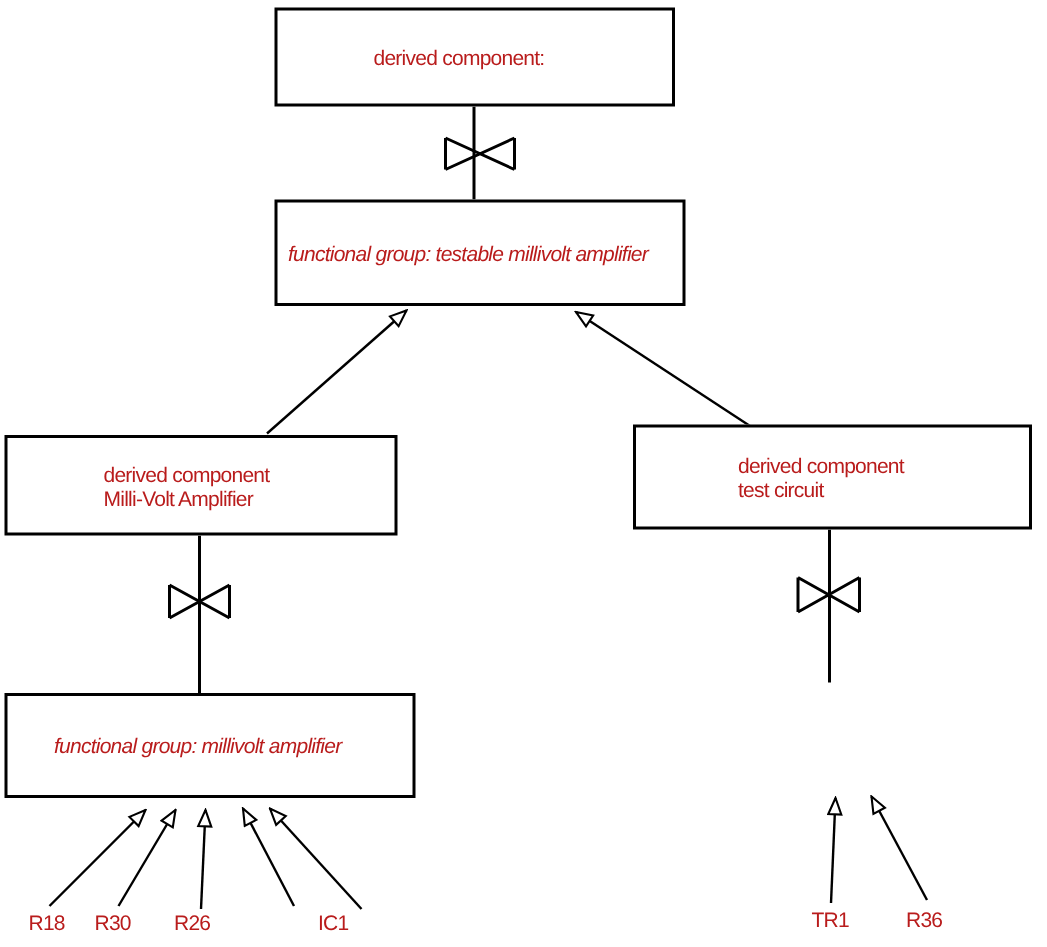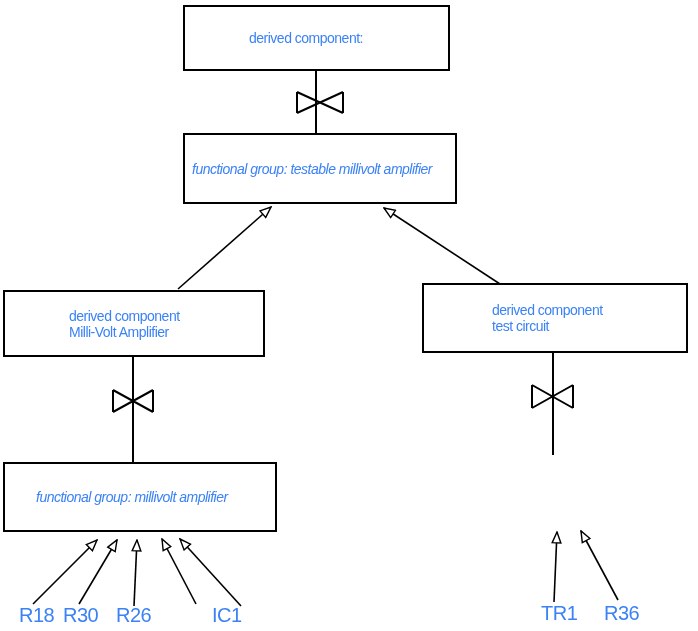--- a/index.html
+++ b/index.html
@@ -6,21 +6,21 @@
     margin: 0;
     padding: 0;
     background: #ffffff;
   }
   .canvas {
     position: relative;
     width: 698px;
     height: 631px;
     background: #ffffff;
     font-family: "Liberation Sans", sans-serif;
-    color: #3b82f6;
+    color: #b91c1c;
     overflow: hidden;
   }
   .canvas svg.wires {
     position: absolute;
     left: 0;
     top: 0;
   }
   .node {
     position: absolute;
     box-sizing: border-box;
@@ -29,21 +29,21 @@
     display: flex;
     flex-direction: column;
     justify-content: center;
     font-size: 14px;
     letter-spacing: -0.5px;
     line-height: 16px;
     white-space: pre;
   }
   .leaf-label {
     position: absolute;
-    font-size: 20px;
+    font-size: 14px;
     letter-spacing: -0.5px;
     line-height: 17px;
     white-space: pre;
   }
 </style>
 </head>
 <body>
 
 <div class="canvas">
 

